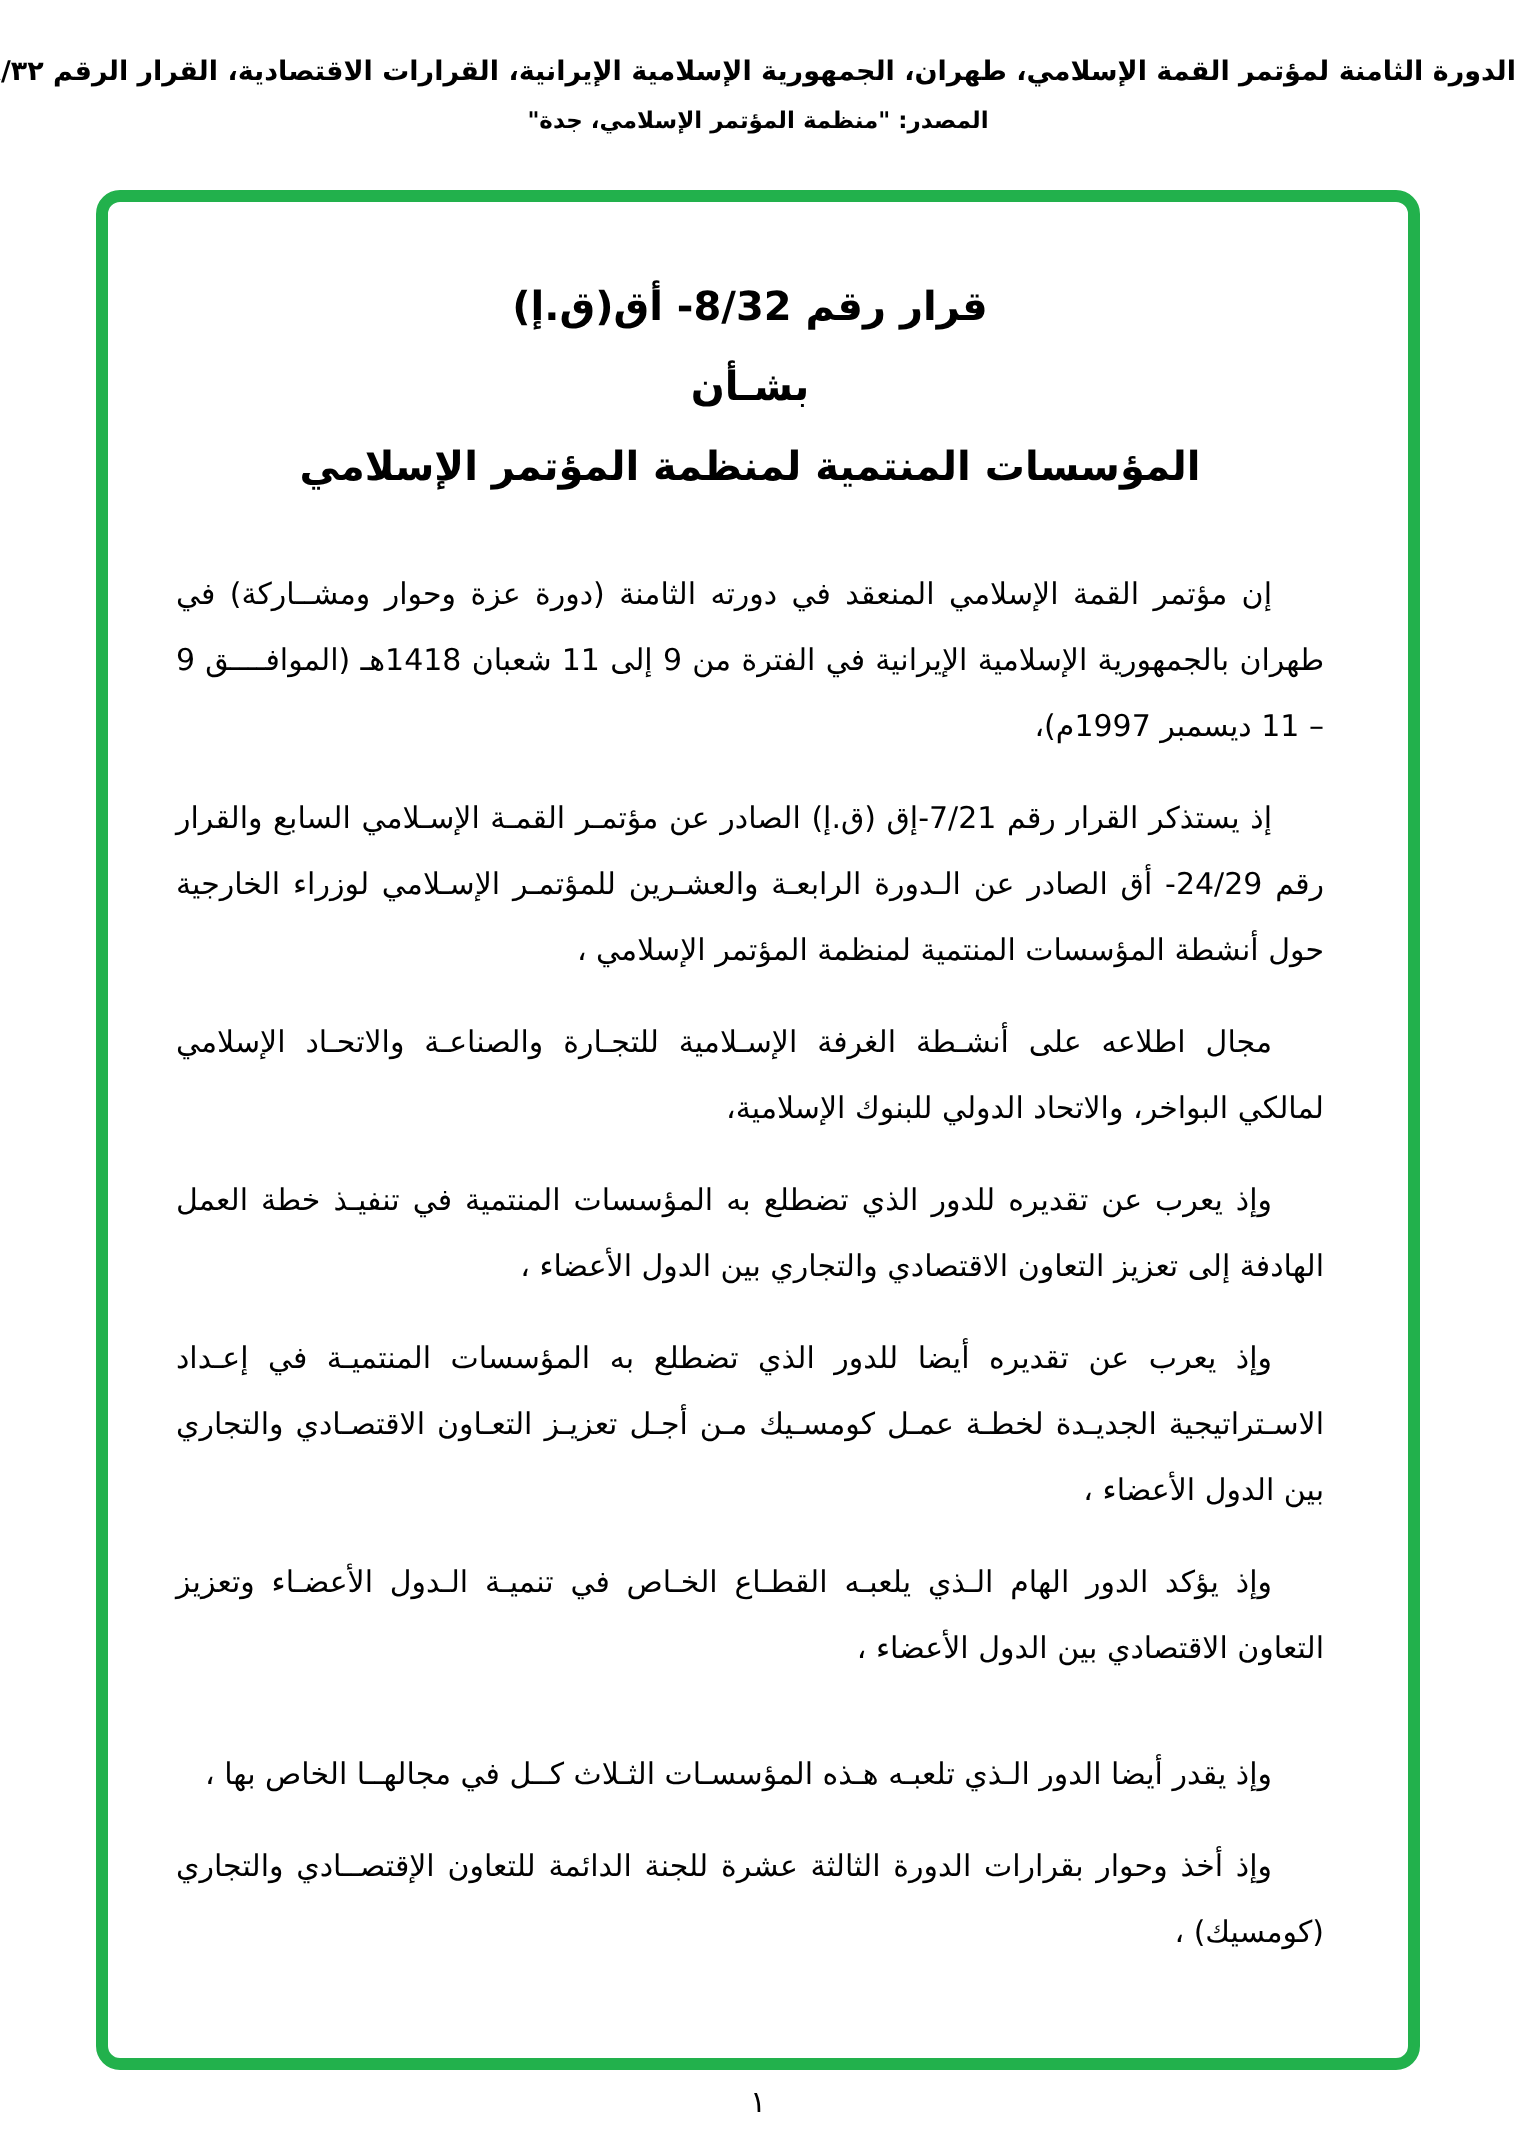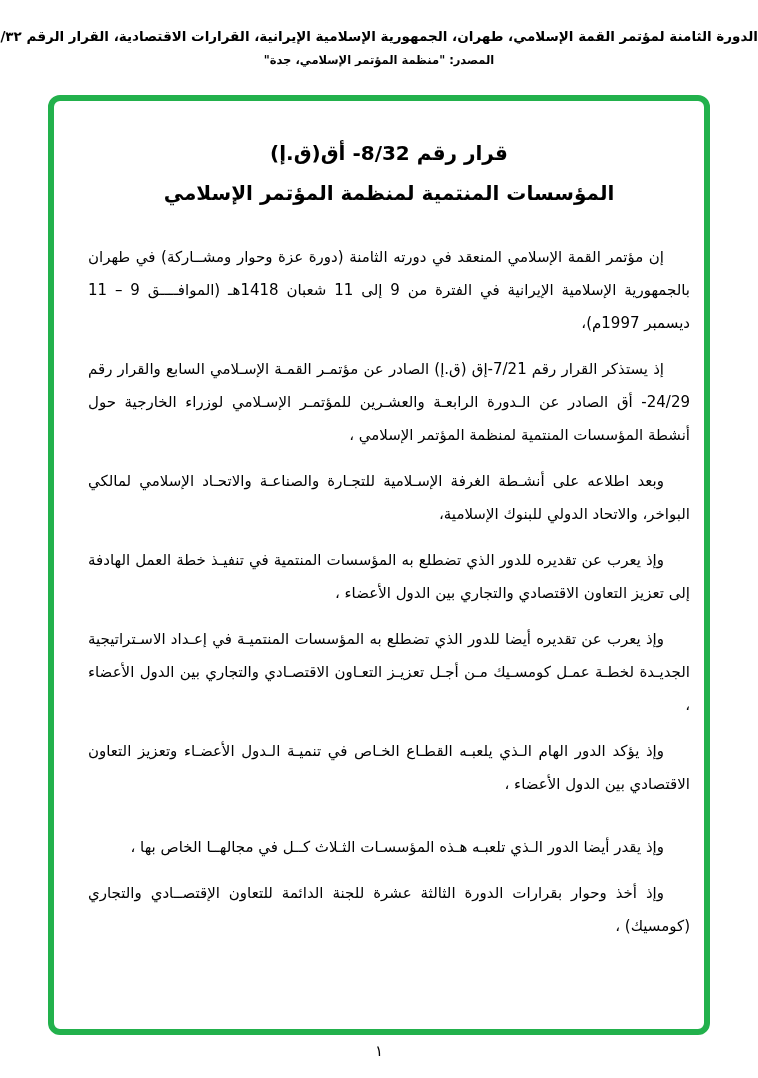--- a/index.html
+++ b/index.html
@@ -40,21 +40,21 @@
     left: 48px;
     top: 95px;
     width: 650px;
     height: 928px;
     border: 6px solid #22b14c;
     border-radius: 12px;
     box-sizing: content-box;
     background: #ffffff;
   }
   .decree-inner {
-    padding: 32px 14px 0 34px;
+    padding: 32px 42px 0 34px;
   }
   
   .title-block {
     text-align: center;
     font-weight: bold;
     margin-bottom: 28px;
   }
   .title-block .t-line {
     font-size: 20px;
     line-height: 40px;
@@ -92,27 +92,28 @@
   <div class="doc-header">
     <div class="line1">الدورة الثامنة لمؤتمر القمة الإسلامي، طهران، الجمهورية الإسلامية الإيرانية، القرارات الاقتصادية، القرار الرقم ٨/٣٢-أق (ق.إ)</div>
     <div class="line2">المصدر:  "منظمة المؤتمر الإسلامي، جدة"</div>
   </div>
 
   <div class="decree-frame">
     <div class="decree-inner">
 
       <div class="title-block">
         <div class="t-line">قرار رقم 8/32- أق(ق.إ)</div>
+        <div class="t-line">بشـأن</div>
         <div class="t-line">المؤسسات المنتمية لمنظمة المؤتمر الإسلامي</div>
       </div>
 
       <div class="body-text">
         <p><b></b><span>إن مؤتمر القمة الإسلامي المنعقد في دورته الثامنة (دورة عزة  وحوار  ومشــاركة) في طهران بالجمهورية الإسلامية الإيرانية في الفترة من  9 إلى 11 شعبان 1418هـ (الموافــــق 9 – 11 ديسمبر 1997م)،</span></p>
         <p><b>إذ يستذكر</b><span> القرار رقم 7/21-إق (ق.إ) الصادر عن مؤتمـر القمـة الإسـلامي السابع والقرار رقم  24/29- أق الصادر عن الـدورة الرابعـة والعشـرين للمؤتمـر الإسـلامي لوزراء الخارجية حول أنشطة المؤسسات المنتمية لمنظمة المؤتمر الإسلامي ،</span></p>
-        <p><b>وبعد اطلاعه</b><span> على أنشـطة الغرفة الإسـلامية للتجـارة والصناعـة والاتحـاد الإسلامي لمالكي البواخر، والاتحاد الدولي للبنوك الإسلامية،</span></p>
+        <p><b>مجال اطلاعه</b><span> على أنشـطة الغرفة الإسـلامية للتجـارة والصناعـة والاتحـاد الإسلامي لمالكي البواخر، والاتحاد الدولي للبنوك الإسلامية،</span></p>
         <p><b>وإذ يعرب عن تقديره</b><span> للدور الذي تضطلع به المؤسسات  المنتمية في تنفيـذ خطة العمل الهادفة إلى تعزيز التعاون الاقتصادي والتجاري بين الدول الأعضاء ،</span></p>
         <p><b>وإذ يعرب عن تقديره أيضا</b><span> للدور الذي تضطلع به المؤسسات المنتميـة في إعـداد الاسـتراتيجية الجديـدة لخطـة عمـل كومسـيك مـن أجـل تعزيـز التعـاون الاقتصـادي والتجاري بين الدول الأعضاء ،</span></p>
         <p><b>وإذ يؤكد</b><span> الدور الهام الـذي يلعبـه القطـاع الخـاص في تنميـة الـدول الأعضـاء وتعزيز التعاون الاقتصادي بين الدول الأعضاء ،</span></p>
         <p class="extra-gap"><b>وإذ يقدر</b><span> أيضا الدور الـذي تلعبـه هـذه المؤسسـات الثـلاث كــل في مجالهــا الخاص بها ،</span></p>
         <p><b>وإذ أخذ وحوار</b><span> بقرارات الدورة الثالثة عشرة للجنة الدائمة للتعاون الإقتصــادي والتجاري (كومسيك) ،</span></p>
       </div>
 
     </div>
   </div>
 

